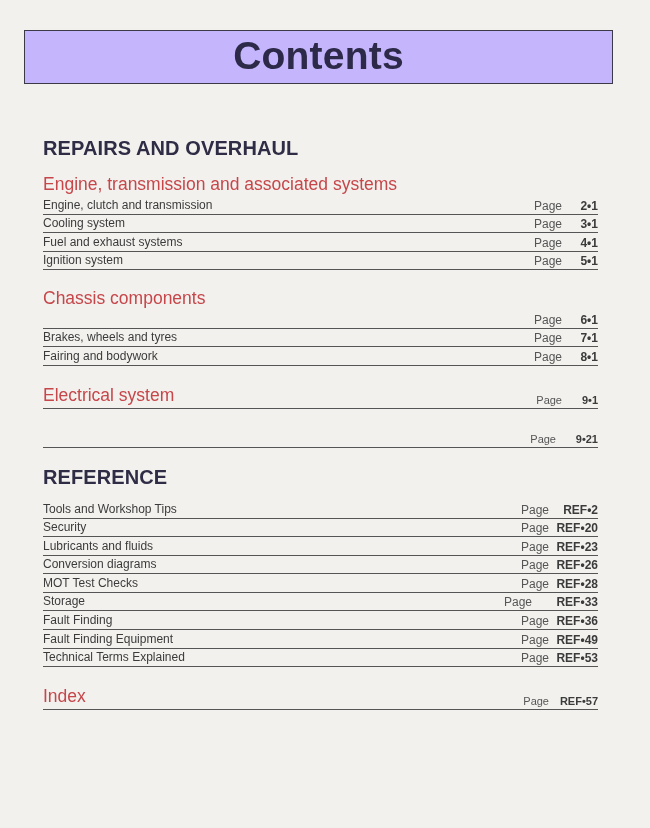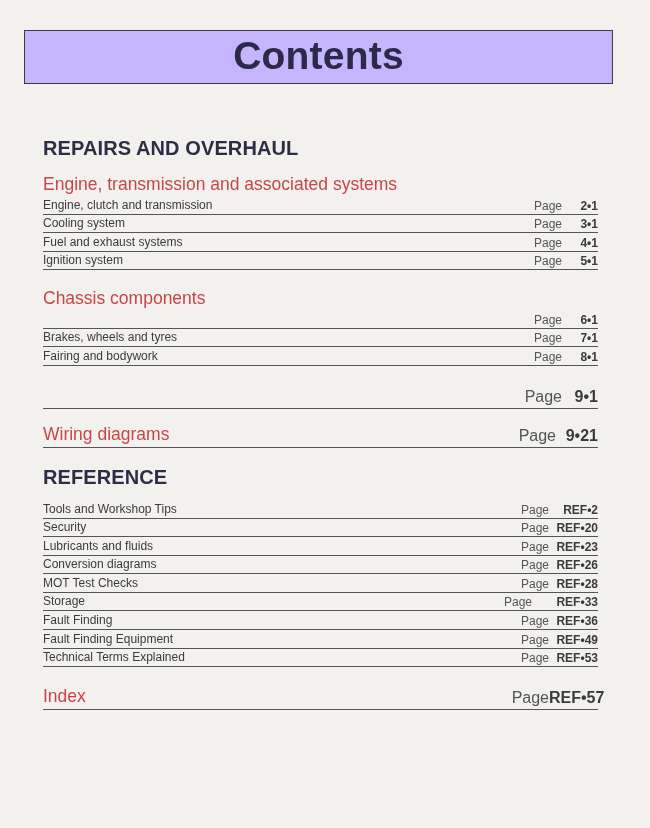--- a/index.html
+++ b/index.html
@@ -36,21 +36,21 @@
   .row .page { position: absolute; right: 0; bottom: 1px; font-size: 12px; }
   .row .page .word { color: #555; }
   .row .page .num { font-weight: bold; color: #3b3b3b; display: inline-block; text-align: right; }
   .num-short { width: 36px; }
   .num-long { width: 42px; }
   .grp-row {
     position: absolute; left: 43px; width: 555px; height: 24px;
     border-bottom: 1.2px solid #555;
   }
   .grp-row .label { position: absolute; left: 0; bottom: 2px; font-size: 17.5px; color: #c6464a; }
-  .grp-row .page { position: absolute; right: 0; bottom: 2px; font-size: 16px; }
+  .grp-row .page { position: absolute; right: 0; bottom: 2px; font-size: 11px; }
   .grp-row .page .word { color: #555; }
   .grp-row .page .num { font-weight: bold; color: #3b3b3b; display: inline-block; text-align: right; }
 </style>
 </head>
 <body>
 
 <div class="title-box">
   <h1>Contents</h1>
 </div>
 
@@ -83,24 +83,24 @@
 <div class="row" style="top:327px;">
   <span class="label">Brakes, wheels and tyres</span>
   <span class="page"><span class="word">Page</span><span class="num num-short">7•1</span></span>
 </div>
 <div class="row" style="top:346px;">
   <span class="label">Fairing and bodywork</span>
   <span class="page"><span class="word">Page</span><span class="num num-short">8•1</span></span>
 </div>
 
 <div class="grp-row" style="top:384px;">
+  <span class="label">Electrical system</span>
   <span class="page"><span class="word">Page</span><span class="num num-short">9•1</span></span>
 </div>
 <div class="grp-row" style="top:423px;">
-  <span class="label">Wiring diagrams</span>
   <span class="page"><span class="word">Page</span><span class="num num-long">9•21</span></span>
 </div>
 
 <h2 class="section-heading" style="top:466px;">REFERENCE</h2>
 
 <div class="row" style="top:499px;">
   <span class="label">Tools and Workshop Tips</span>
   <span class="page"><span class="word">Page</span><span class="num" style="width:49px;">REF•2</span></span>
 </div>
 <div class="row" style="top:517px;">

